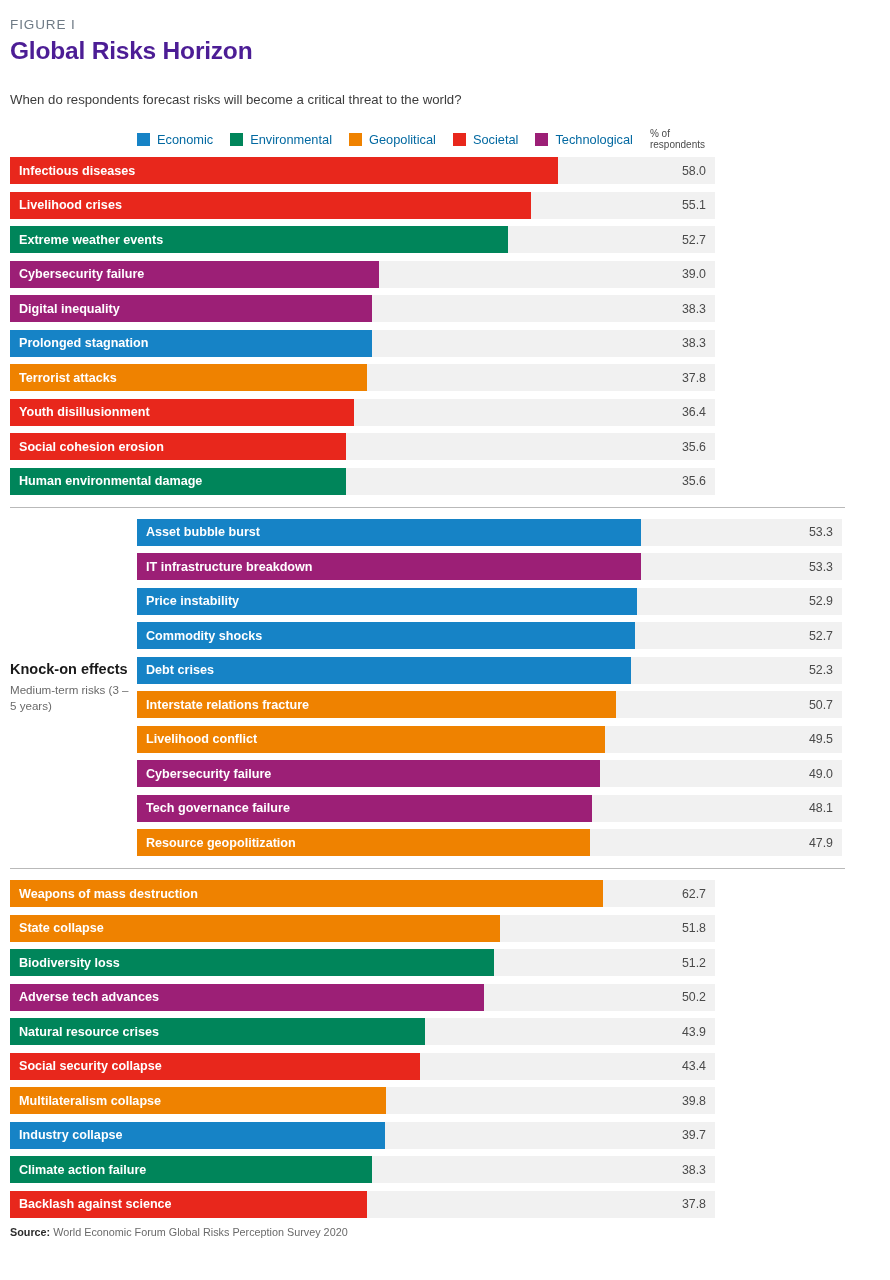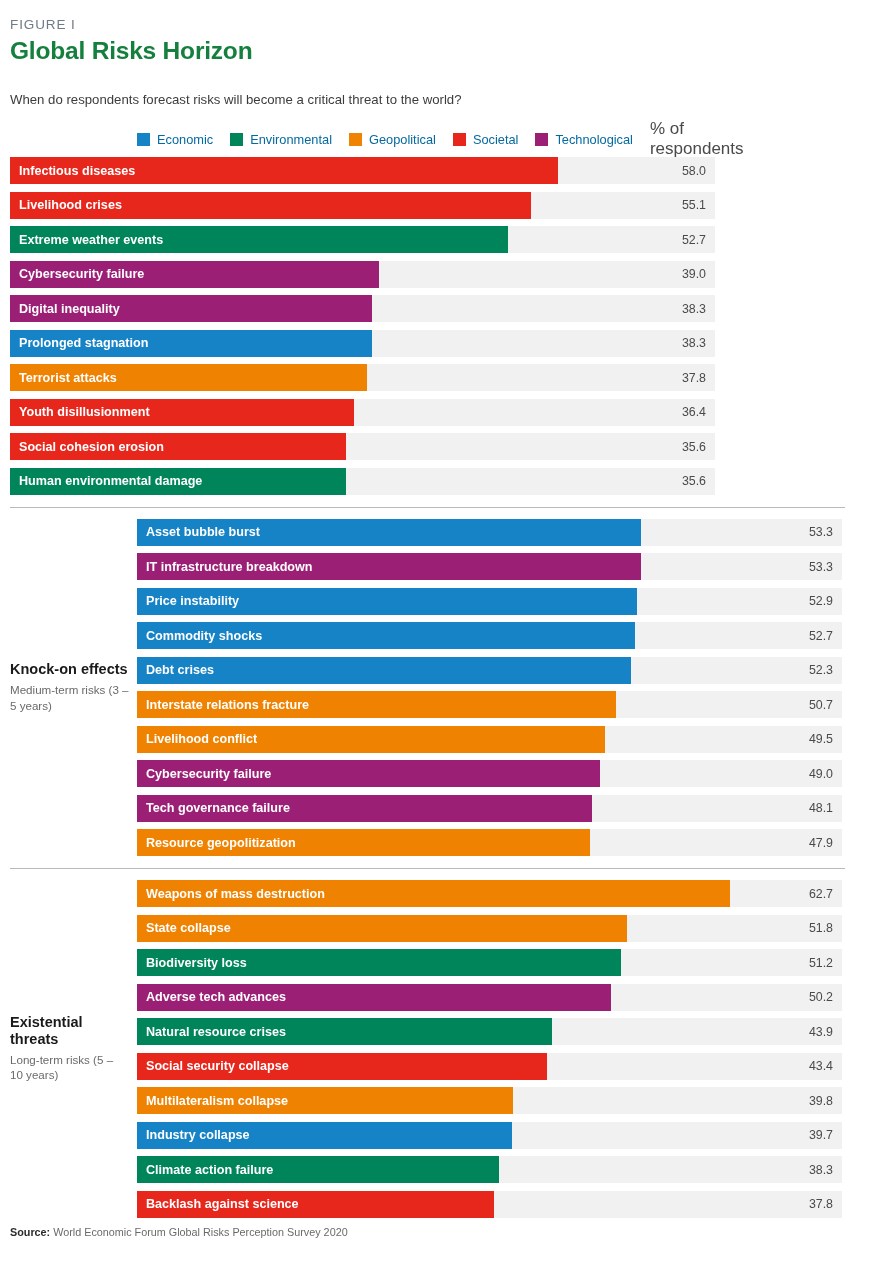--- a/index.html
+++ b/index.html
@@ -27,21 +27,21 @@
   .fig-label {
     font-size: 13.5px;
     letter-spacing: 0.9px;
     color: #6e7a85;
     padding-top: 17px;
     font-weight: 400;
   }
   .fig-title {
     font-size: 24.5px;
     font-weight: bold;
-    color: #15803d;
+    color: #4c1d95;
     margin-top: 5px;
     letter-spacing: -0.2px;
   }
   .subtitle {
     font-size: 13.2px;
     color: #3c3c3c;
     margin-top: 27px;
   }
 
   
@@ -62,21 +62,21 @@
     height: 13px;
     display: inline-block;
     margin-right: 7px;
   }
   .legend-text {
     font-size: 12.8px;
     color: #0369a1;
   }
   .pct-header {
     margin-left: auto;
-    font-size: 17px;
+    font-size: 10px;
     color: #4a4a4a;
     width: 112px;
     text-align: left;
     padding-left: 0;
   }
 
   
   .chart {
     margin-top: 9px;
     position: relative;
@@ -404,26 +404,20 @@
               <div class="bar-label">Resource geopolitization</div>
             </div>
             <div class="bar-value">
               <div class="value-text">47.9</div>
             </div>
           </div>
         </div>
       </div>
       <div class="group-sep"></div>
       <div class="group">
-        <div class="group-label">
-          <div class="group-label-inner">
-            <div class="group-title">Existential threats</div>
-            <div class="group-sub">Long-term risks (5 – 10 years)</div>
-          </div>
-        </div>
         <div class="bars">
           <div class="bar-row">
             <div class="track">
               <div class="bar-fill" style="width: 592.5px; background: rgb(239, 130, 0);"></div>
               <div class="bar-label">Weapons of mass destruction</div>
             </div>
             <div class="bar-value">
               <div class="value-text">62.7</div>
             </div>
           </div>

